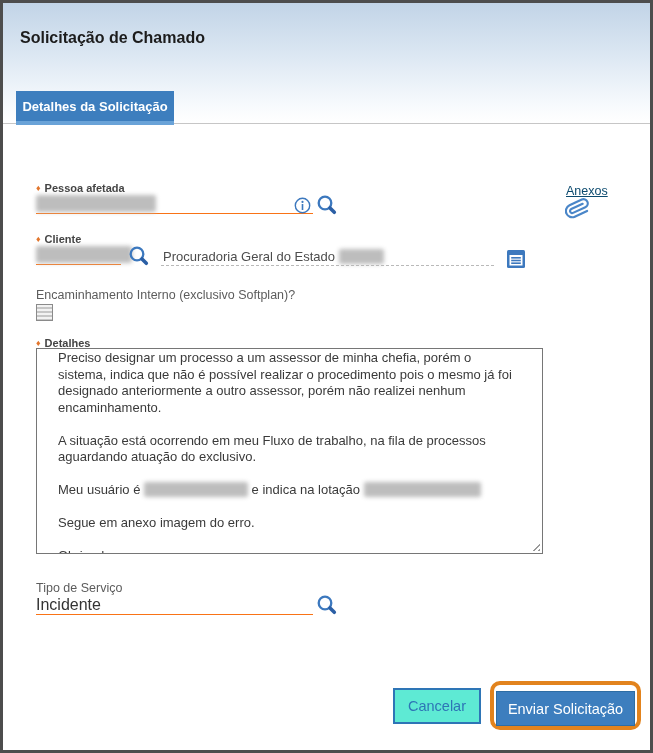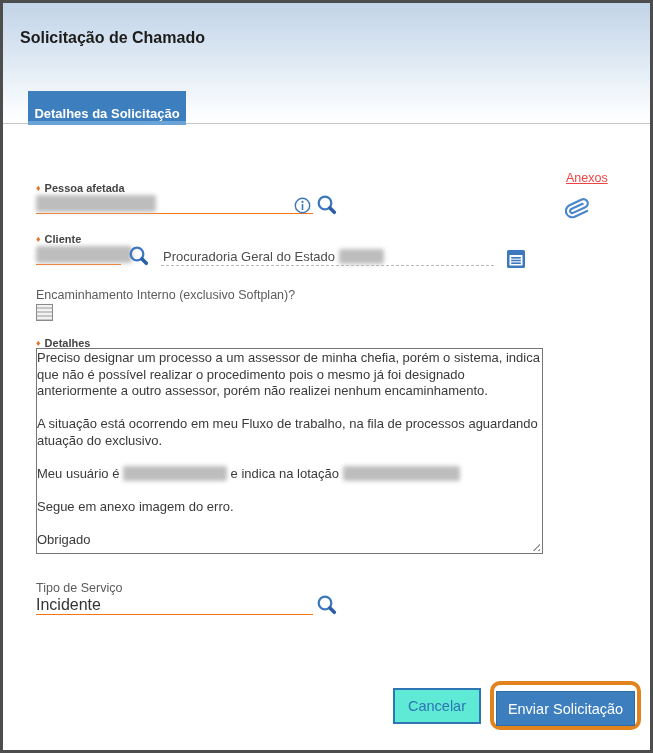--- a/index.html
+++ b/index.html
@@ -22,60 +22,59 @@
   }
   .window-title {
     position:absolute; left:17px; top:26px;
     font-size:16px; font-weight:bold; color:#1c1c1c;
   }
   .tab {
     position:absolute; left:13px; top:88px;
     width:158px; height:34px;
     background:#3d7ebe;
     border-bottom:4px solid #6aa3d8;
-    display:flex; align-items:flex-end; justify-content:center;
+    display:flex; align-items:center; justify-content:center;
     cursor:default;
-    margin-left:12px;
   }
   .tab span { color:#fff; font-size:13px; font-weight:bold; }
 
   .req { color:#e2762d; font-size:9px; margin-right:4px; vertical-align:1px; }
   .field-label { font-size:11px; font-weight:bold; color:#444; }
   .field-label-plain { font-size:12.5px; color:#5c5c5c; }
 
   .input-line {
     position:absolute; border-bottom:1px solid #f97316; height:19px;
     font-size:16px; color:#333;
   }
   .masked {
     color:transparent; background:#bdbdbd; filter:blur(2px); border-radius:2px;
     user-select:none;
   }
   .dashed-line { position:absolute; border-bottom:1px dashed #b9b9b9; }
 
   .icon-btn { display:inline-block; cursor:pointer; }
 
   .anexos-link {
-    position:absolute; left:563px; top:168px;
-    font-size:12.5px; color:#ef4444; text-decoration:underline; cursor:pointer;
+    position:absolute; left:563px; top:181px;
+    font-size:12.5px; color:#0c4a6e; text-decoration:underline; cursor:pointer;
   }
   .paperclip { position:absolute; left:562px; top:193px; }
 
   .checkbox-striped {
     position:absolute; left:33px; top:301px; width:17px; height:17px;
     border:1px solid #8a8a8a;
     background:repeating-linear-gradient(to bottom, #f2f2f2 0px, #f2f2f2 2px, #c6c6c6 2px, #c6c6c6 4px);
     cursor:pointer;
   }
 
   .details-box {
     position:absolute; left:33px; top:345px; width:507px; height:206px;
     border:1px solid #767676; background:#fff;
     font-size:13px; color:#3a3a3a; line-height:16.5px;
-    padding:1px 0; overflow:hidden; cursor:text;
+    padding:1px 21px; overflow:hidden; cursor:text;
   }
   .details-box .para { margin-bottom:16.5px; }
   .details-box .para:last-child { margin-bottom:0; }
   .resize-handle {
     position:absolute; right:2px; bottom:2px; width:10px; height:10px;
     background:repeating-linear-gradient(135deg, transparent 0, transparent 2px, #999 2px, #999 3.5px);
     clip-path:polygon(100% 0, 100% 100%, 0 100%);
     cursor:nwse-resize;
   }
 

